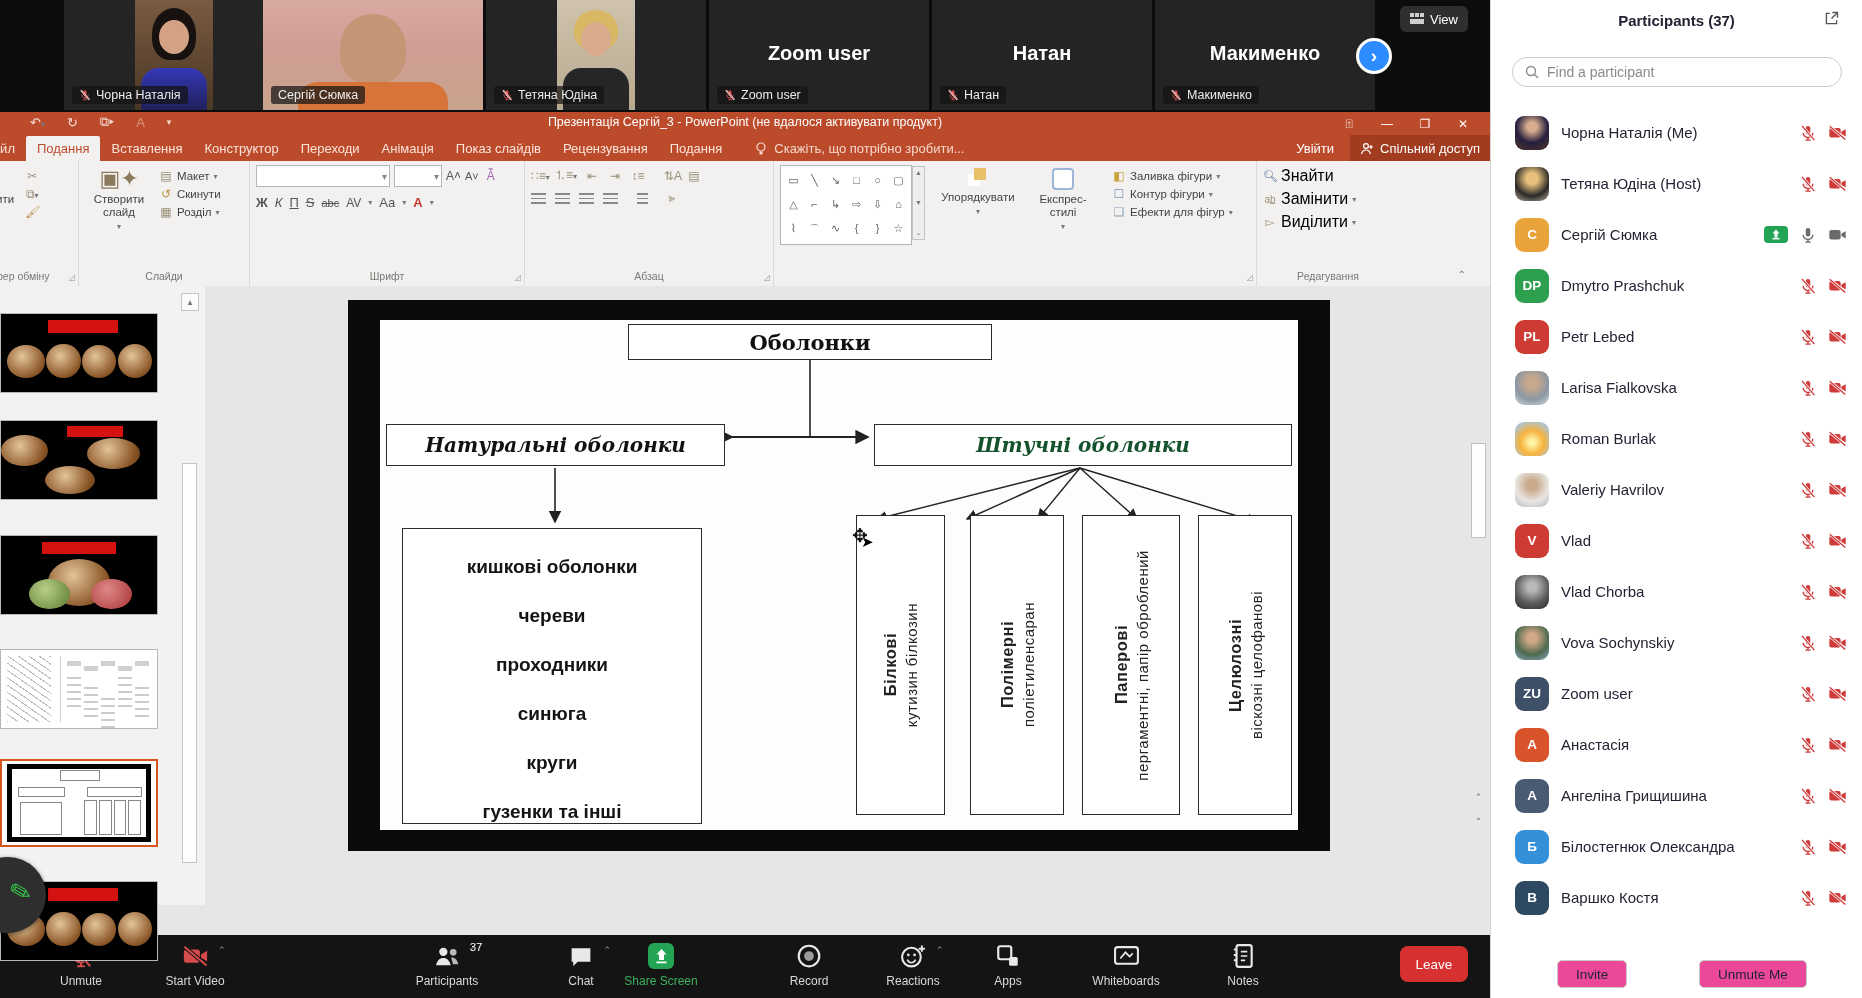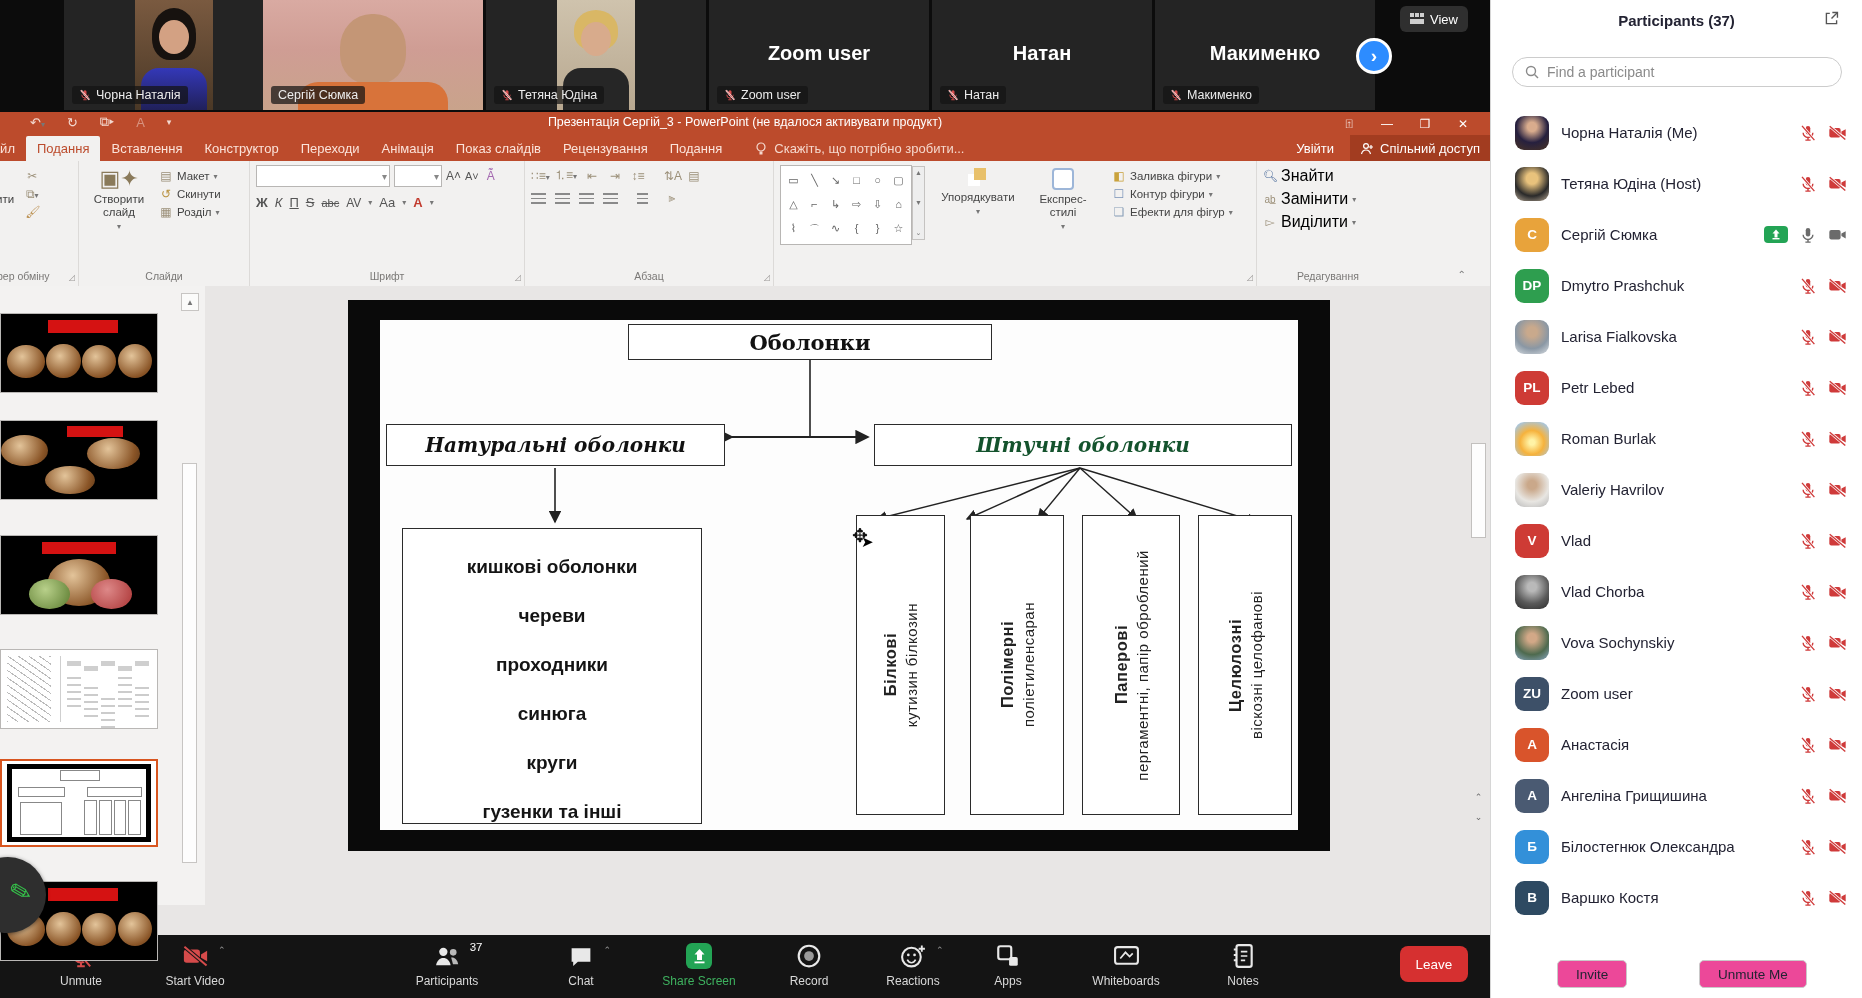--- a/index.html
+++ b/index.html
@@ -642,21 +642,21 @@
           <div class="zt-icon">
             <span>
               <svg width="26" height="25" viewBox="0 0 24 24">
                 <path d="M3 4h18v13H9l-4.5 4v-4H3z" fill="#e8e8e8"></path>
               </svg>
             </span>
             <span class="zt-caret">⌃</span>
           </div>
           <div class="zt-label">Chat</div>
         </div>
-        <div class="zt-item" style="left: 699px;">
+        <div class="zt-item" style="left: 661px;">
           <div class="zt-icon">
             <span>
               <div class="share-sq">
                 <svg width="15" height="16" viewBox="0 0 14 16">
                   <path d="M7 1l5 5.5H9.5V12h-5V6.5H2z" fill="#fff"></path>
                   <rect x="2" y="13.5" width="10" height="1.8" fill="#fff"></rect>
                 </svg>
               </div>
             </span>
           </div>
@@ -832,45 +832,45 @@
               <svg width="19" height="15.579999999999998" viewBox="0 0 24 20">
                 <rect x="1.5" y="4" width="14.5" height="12" rx="2.5" fill="#cf3a3a"></rect>
                 <path d="M17 8.5l5.5-3.2v9.4L17 11.5z" fill="#cf3a3a"></path>
                 <line x1="2" y1="1.5" x2="22" y2="18.5" stroke="#fff" stroke-width="3.6"></line>
                 <line x1="2" y1="1.5" x2="22" y2="18.5" stroke="#cf3a3a" stroke-width="1.8"></line>
               </svg>
             </span>
           </span>
         </div>
         <div class="prow">
+          <div class="pavatar" style="background:#CE3B35">PL</div>
+          <span class="pname">Petr Lebed</span>
+          <span class="picons">
+            <span>
+              <svg width="18" height="18" viewBox="0 0 24 24">
+                <rect x="9" y="2.5" width="6" height="11.5" rx="3" fill="#cf3a3a"></rect>
+                <path d="M5.5 11.5a6.5 6.5 0 0 0 13 0" stroke="#cf3a3a" fill="none" stroke-width="1.8"></path>
+                <path d="M12 18v3M8.5 21.5h7" stroke="#cf3a3a" stroke-width="1.8" fill="none"></path>
+                <line x1="4" y1="2.5" x2="20.5" y2="21.5" stroke="#fff" stroke-width="3.6"></line>
+                <line x1="4" y1="2.5" x2="20.5" y2="21.5" stroke="#cf3a3a" stroke-width="1.8"></line>
+              </svg>
+            </span>
+            <span>
+              <svg width="19" height="15.579999999999998" viewBox="0 0 24 20">
+                <rect x="1.5" y="4" width="14.5" height="12" rx="2.5" fill="#cf3a3a"></rect>
+                <path d="M17 8.5l5.5-3.2v9.4L17 11.5z" fill="#cf3a3a"></path>
+                <line x1="2" y1="1.5" x2="22" y2="18.5" stroke="#fff" stroke-width="3.6"></line>
+                <line x1="2" y1="1.5" x2="22" y2="18.5" stroke="#cf3a3a" stroke-width="1.8"></line>
+              </svg>
+            </span>
+          </span>
+        </div>
+        <div class="prow">
           <div class="pavatar pav-larisa"></div>
           <span class="pname">Larisa Fialkovska</span>
-          <span class="picons">
-            <span>
-              <svg width="18" height="18" viewBox="0 0 24 24">
-                <rect x="9" y="2.5" width="6" height="11.5" rx="3" fill="#cf3a3a"></rect>
-                <path d="M5.5 11.5a6.5 6.5 0 0 0 13 0" stroke="#cf3a3a" fill="none" stroke-width="1.8"></path>
-                <path d="M12 18v3M8.5 21.5h7" stroke="#cf3a3a" stroke-width="1.8" fill="none"></path>
-                <line x1="4" y1="2.5" x2="20.5" y2="21.5" stroke="#fff" stroke-width="3.6"></line>
-                <line x1="4" y1="2.5" x2="20.5" y2="21.5" stroke="#cf3a3a" stroke-width="1.8"></line>
-              </svg>
-            </span>
-            <span>
-              <svg width="19" height="15.579999999999998" viewBox="0 0 24 20">
-                <rect x="1.5" y="4" width="14.5" height="12" rx="2.5" fill="#cf3a3a"></rect>
-                <path d="M17 8.5l5.5-3.2v9.4L17 11.5z" fill="#cf3a3a"></path>
-                <line x1="2" y1="1.5" x2="22" y2="18.5" stroke="#fff" stroke-width="3.6"></line>
-                <line x1="2" y1="1.5" x2="22" y2="18.5" stroke="#cf3a3a" stroke-width="1.8"></line>
-              </svg>
-            </span>
-          </span>
-        </div>
-        <div class="prow">
-          <div class="pavatar" style="background:#CE3B35">PL</div>
-          <span class="pname">Petr Lebed</span>
           <span class="picons">
             <span>
               <svg width="18" height="18" viewBox="0 0 24 24">
                 <rect x="9" y="2.5" width="6" height="11.5" rx="3" fill="#cf3a3a"></rect>
                 <path d="M5.5 11.5a6.5 6.5 0 0 0 13 0" stroke="#cf3a3a" fill="none" stroke-width="1.8"></path>
                 <path d="M12 18v3M8.5 21.5h7" stroke="#cf3a3a" stroke-width="1.8" fill="none"></path>
                 <line x1="4" y1="2.5" x2="20.5" y2="21.5" stroke="#fff" stroke-width="3.6"></line>
                 <line x1="4" y1="2.5" x2="20.5" y2="21.5" stroke="#cf3a3a" stroke-width="1.8"></line>
               </svg>
             </span>

